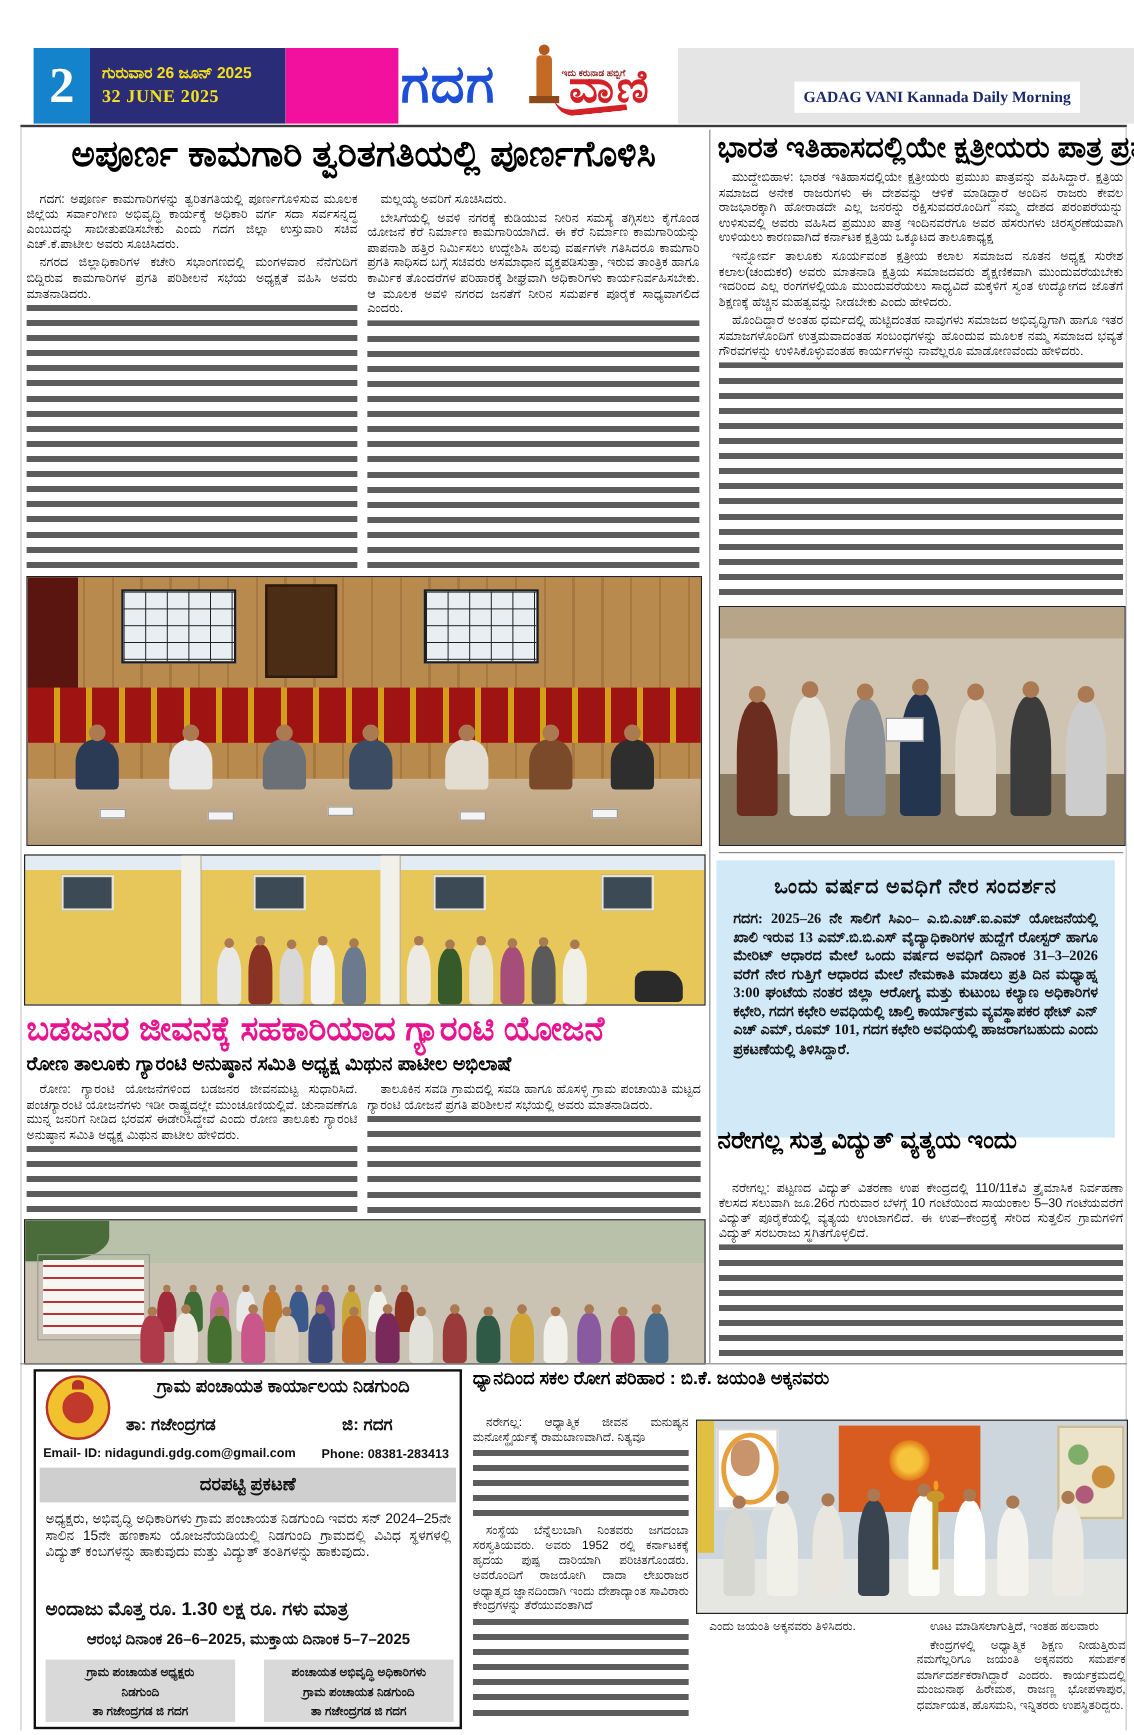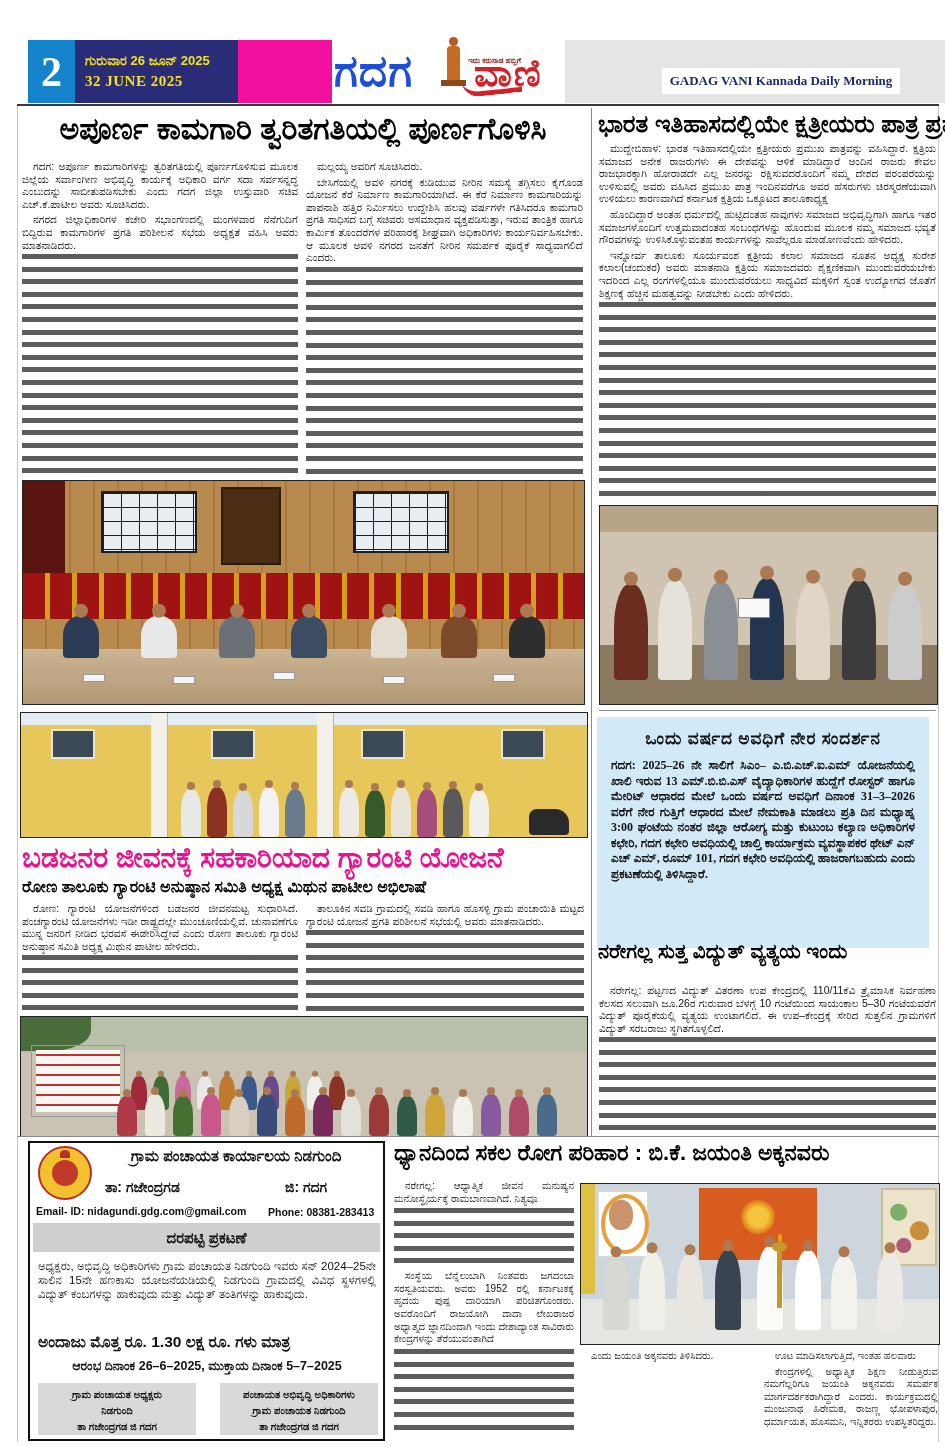--- a/index.html
+++ b/index.html
@@ -234,22 +234,22 @@
       <div class="pn pn-s" style="left:460px;bottom:0;width:20px;height:42px;background:#8a5aa0;"></div>
       <div class="pn pn-s" style="left:488px;bottom:0;width:20px;height:40px;background:#b04a6a;"></div>
       <div class="pn pn-s" style="left:516px;bottom:0;width:20px;height:42px;background:#4a6b8a;"></div>
     </div>
   </div>
 
   <div>
     <div class="abs h1" style="left:598px;top:110px;width:340px;font-size:24px;white-space:nowrap;">ಭಾರತ ಇತಿಹಾಸದಲ್ಲಿಯೇ ಕ್ಷತ್ರೀಯರು ಪಾತ್ರ ಪ್ರಮುಖ</div>
     <div class="abs col bt" style="left:599px;top:142px;width:337px;height:358px;">
       <p>ಮುದ್ದೇಬಿಹಾಳ: ಭಾರತ ಇತಿಹಾಸದಲ್ಲಿಯೇ ಕ್ಷತ್ರೀಯರು ಪ್ರಮುಖ ಪಾತ್ರವನ್ನು ವಹಿಸಿದ್ದಾರೆ. ಕ್ಷತ್ರಿಯ ಸಮಾಜದ ಅನೇಕ ರಾಜರುಗಳು ಈ ದೇಶವನ್ನು ಆಳಿಕೆ ಮಾಡಿದ್ದಾರೆ ಅಂದಿನ ರಾಜರು ಕೇವಲ ರಾಜಭಾರಕ್ಕಾಗಿ ಹೋರಾಡದೇ ಎಲ್ಲ ಜನರನ್ನು ರಕ್ಷಿಸುವದರೊಂದಿಗೆ ನಮ್ಮ ದೇಶದ ಪರಂಪರೆಯನ್ನು ಉಳಿಸುವಲ್ಲಿ ಅವರು ವಹಿಸಿದ ಪ್ರಮುಖ ಪಾತ್ರ ಇಂದಿನವರೆಗೂ ಅವರ ಹೆಸರುಗಳು ಚಿರಸ್ಮರಣೆಯವಾಗಿ ಉಳಿಯಲು ಕಾರಣವಾಗಿದೆ ಕರ್ನಾಟಕ ಕ್ಷತ್ರಿಯ ಒಕ್ಕೂಟದ ತಾಲೂಕಾಧ್ಯಕ್ಷ</p>
+      <p>ಇನ್ನೋರ್ವ ತಾಲೂಕು ಸೂರ್ಯವಂಶ ಕ್ಷತ್ರೀಯ ಕಲಾಲ ಸಮಾಜದ ನೂತನ ಅಧ್ಯಕ್ಷ ಸುರೇಶ ಕಲಾಲ(ಚಂದುಕರ) ಅವರು ಮಾತನಾಡಿ ಕ್ಷತ್ರಿಯ ಸಮಾಜದವರು ಶೈಕ್ಷಣಿಕವಾಗಿ ಮುಂದುವರೆಯಬೇಕು ಇದರಿಂದ ಎಲ್ಲ ರಂಗಗಳಲ್ಲಿಯೂ ಮುಂದುವರೆಯಲು ಸಾಧ್ಯವಿದೆ ಮಕ್ಕಳಿಗೆ ಸ್ವಂತ ಉದ್ಯೋಗದ ಜೊತೆಗೆ ಶಿಕ್ಷಣಕ್ಕೆ ಹೆಚ್ಚಿನ ಮಹತ್ವವನ್ನು ನೀಡಬೇಕು ಎಂದು ಹೇಳಿದರು.</p>
       <p>ಹೊಂದಿದ್ದಾರೆ ಅಂತಹ ಧರ್ಮದಲ್ಲಿ ಹುಟ್ಟಿದಂತಹ ನಾವುಗಳು ಸಮಾಜದ ಅಭಿವೃದ್ಧಿಗಾಗಿ ಹಾಗೂ ಇತರ ಸಮಾಜಗಳೊಂದಿಗೆ ಉತ್ತಮವಾದಂತಹ ಸಂಬಂಧಗಳನ್ನು ಹೊಂದುವ ಮೂಲಕ ನಮ್ಮ ಸಮಾಜದ ಭವ್ಯತೆ ಗೌರವಗಳನ್ನು ಉಳಿಸಿಕೊಳ್ಳುವಂತಹ ಕಾರ್ಯಗಳನ್ನು ನಾವೆಲ್ಲರೂ ಮಾಡೋಣವೆಂದು ಹೇಳಿದರು.</p>
-      <p>ಇನ್ನೋರ್ವ ತಾಲೂಕು ಸೂರ್ಯವಂಶ ಕ್ಷತ್ರೀಯ ಕಲಾಲ ಸಮಾಜದ ನೂತನ ಅಧ್ಯಕ್ಷ ಸುರೇಶ ಕಲಾಲ(ಚಂದುಕರ) ಅವರು ಮಾತನಾಡಿ ಕ್ಷತ್ರಿಯ ಸಮಾಜದವರು ಶೈಕ್ಷಣಿಕವಾಗಿ ಮುಂದುವರೆಯಬೇಕು ಇದರಿಂದ ಎಲ್ಲ ರಂಗಗಳಲ್ಲಿಯೂ ಮುಂದುವರೆಯಲು ಸಾಧ್ಯವಿದೆ ಮಕ್ಕಳಿಗೆ ಸ್ವಂತ ಉದ್ಯೋಗದ ಜೊತೆಗೆ ಶಿಕ್ಷಣಕ್ಕೆ ಹೆಚ್ಚಿನ ಮಹತ್ವವನ್ನು ನೀಡಬೇಕು ಎಂದು ಹೇಳಿದರು.</p>
       <div class="fill"></div>
     </div>
 
     <div class="abs photo ph-fel">
       <div class="abs fel-band"></div>
       <div class="pn pn-l" style="left:14px;bottom:24px;width:34px;height:96px;background:#6b2d1f;"></div>
       <div class="pn pn-l" style="left:58px;bottom:24px;width:34px;height:100px;background:#e5e2da;"></div>
       <div class="pn pn-l" style="left:104px;bottom:24px;width:34px;height:98px;background:#8a8f96;"></div>
       <div class="pn pn-l" style="left:150px;bottom:24px;width:34px;height:102px;background:#24364f;"></div>
       <div class="pn pn-l" style="left:196px;bottom:24px;width:34px;height:98px;background:#e0d6c8;"></div>
@@ -292,21 +292,21 @@
       <div>ತಾ ಗಜೇಂದ್ರಗಡ ಜಿ ಗದಗ</div>
     </div>
     <div class="abs sig" style="left:190px;">
       <div>ಪಂಚಾಯತ ಅಭಿವೃದ್ಧಿ ಅಧಿಕಾರಿಗಳು</div>
       <div>ಗ್ರಾಮ ಪಂಚಾಯತ ನಿಡಗುಂದಿ</div>
       <div>ತಾ ಗಜೇಂದ್ರಗಡ ಜಿ ಗದಗ</div>
     </div>
   </div>
 
   <div>
-    <div class="abs h1" style="left:394px;top:1140px;width:544px;font-size:22px;white-space:nowrap;">ಧ್ಯಾನದಿಂದ ಸಕಲ ರೋಗ ಪರಿಹಾರ : ಬಿ.ಕೆ. ಜಯಂತಿ ಅಕ್ಕನವರು</div>
+    <div class="abs h1" style="left:394px;top:1140px;width:544px;font-size:15px;white-space:nowrap;">ಧ್ಯಾನದಿಂದ ಸಕಲ ರೋಗ ಪರಿಹಾರ : ಬಿ.ಕೆ. ಜಯಂತಿ ಅಕ್ಕನವರು</div>
     <div class="abs col bt" style="left:394px;top:1180px;width:180px;height:256px;font-size:10px;">
       <p>ನರೇಗಲ್ಲ: ಆಧ್ಯಾತ್ಮಿಕ ಜೀವನ ಮನುಷ್ಯನ ಮನೋಸ್ಥೈರ್ಯಕ್ಕೆ ರಾಮಬಾಣವಾಗಿದೆ. ನಿತ್ಯವೂ</p>
       <div class="fillfix" style="height:62px;"></div>
       <p>ಸಂಸ್ಥೆಯ ಬೆನ್ನೆಲುಬಾಗಿ ನಿಂತವರು ಜಗದಂಬಾ ಸರಸ್ವತಿಯವರು. ಅವರು 1952 ರಲ್ಲಿ ಕರ್ನಾಟಕಕ್ಕೆ ಹೃದಯ ಪುಷ್ಪ ದಾರಿಯಾಗಿ ಪರಿಚಿತಗೊಂಡರು. ಅವರೊಂದಿಗೆ ರಾಜಯೋಗಿ ದಾದಾ ಲೇಖರಾಜರ ಅಧ್ಯಾತ್ಮದ ಜ್ಞಾನದಿಂದಾಗಿ ಇಂದು ದೇಶಾದ್ಯಾಂತ ಸಾವಿರಾರು ಕೇಂದ್ರಗಳನ್ನು ತೆರೆಯುವಂತಾಗಿದೆ</p>
       <div class="fill"></div>
     </div>
 
     <div class="abs photo ph-bk">
       <div class="abs bk-curt"></div>
       <div class="abs bk-frame">

